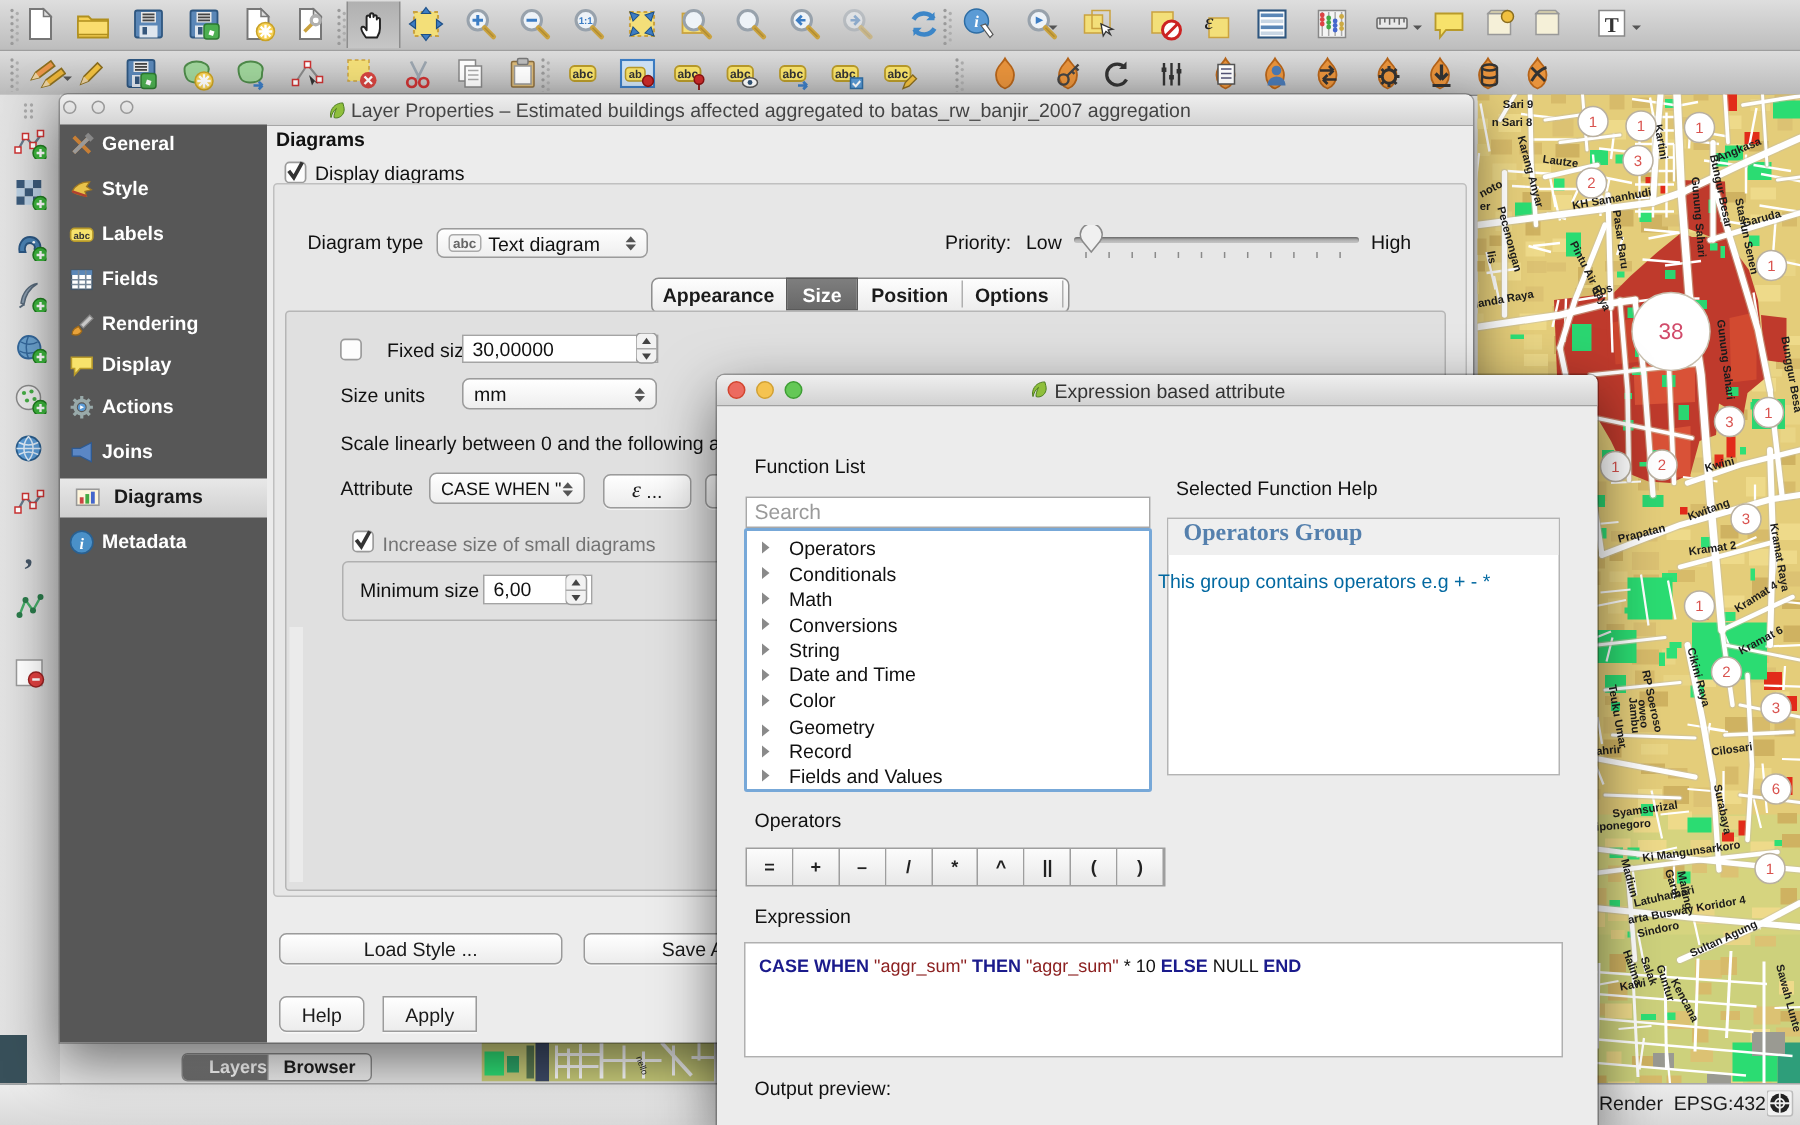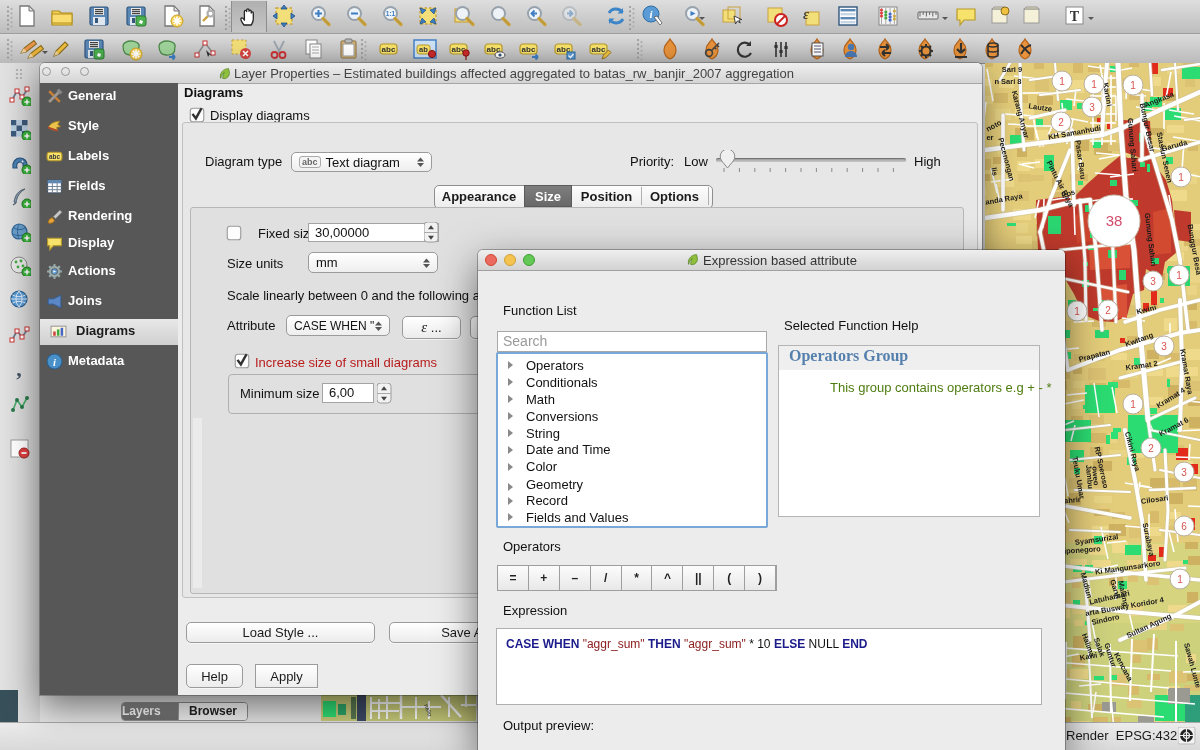--- a/index.html
+++ b/index.html
@@ -1305,21 +1305,21 @@
     <text x="199" y="412.5" font-size="10" fill="#d9534f" text-anchor="middle" font-family="Liberation Sans">3</text>
     <circle cx="199" cy="463" r="10" fill="#fff" stroke="#b9b0a0" stroke-width="1"></circle>
     <text x="199" y="466.5" font-size="10" fill="#d9534f" text-anchor="middle" font-family="Liberation Sans">6</text>
     <circle cx="195" cy="516" r="10" fill="#fff" stroke="#b9b0a0" stroke-width="1"></circle>
     <text x="195" y="519.5" font-size="10" fill="#d9534f" text-anchor="middle" font-family="Liberation Sans">1</text>
     <circle cx="129" cy="158" r="26" fill="#fff" stroke="#c8bfae" stroke-width="1"></circle>
     <text x="129" y="163" font-size="15" fill="#d14b6a" text-anchor="middle" font-family="Liberation Sans">38</text>
   </svg>
 <div style="position:absolute;left:40px;top:694px;width:440px;height:28px;background:#e4e4e4"></div>
 <div style="position:absolute;left:121px;top:702px;width:125px;height:17px;border:1px solid #8e8e8e;border-radius:4px;overflow:hidden;display:flex;font:bold 12px 'Liberation Sans',sans-serif">
-<div style="width:56px;background:linear-gradient(#8a8a8a,#6e6e6e);color:#fff;text-align:left;line-height:17px">Layers</div>
+<div style="width:56px;background:linear-gradient(#8a8a8a,#6e6e6e);color:#fff;text-align:right;line-height:17px">Layers</div>
 <div style="flex:1;background:linear-gradient(#fdfdfd,#ededed);color:#222;text-align:center;line-height:17px;border-left:1px solid #9a9a9a">Browser</div>
   </div>
 <svg style="position:absolute;left:321px;top:695px;" width="155" height="26" viewBox="0 0 155 26">
     <rect width="155" height="26" fill="#c9cc7a"></rect>
     <rect x="2" y="6" width="13" height="16" fill="#2ee076"></rect>
     <rect x="17" y="9" width="8" height="11" fill="#2ea86a"></rect>
     <rect x="36" y="0" width="9" height="26" fill="#3d4a66"></rect>
     <rect x="30" y="2" width="5" height="22" fill="#5a7a52"></rect>
     <path d="M50 2v22" stroke="#fff" stroke-width="2" fill="none"></path>
     <path d="M58 4v20" stroke="#fff" stroke-width="2" fill="none"></path>
@@ -1485,24 +1485,24 @@
 <div style="position:absolute;left:286px;top:315px;width:104px;height:21px;background:linear-gradient(#ffffff,#eeeeee);border:1px solid #9b9b9b;border-radius:5px;font:12px 'Liberation Sans',sans-serif;color:#111;display:flex;align-items:center;padding-left:7px;box-sizing:border-box">CASE WHEN "<svg style="position:absolute;right:6px;top:0.5px" width="8" height="20" viewBox="0 0 8 20">
       <path d="M0 2.5l3.5-4 3.5 4z" fill="#555" transform="translate(0,6)"></path>
       <path d="M0 0l3.5 4 3.5-4z" fill="#555" transform="translate(0,10)"></path>
     </svg></div>
 <div style="position:absolute;left:402px;top:316px;width:57px;height:21px;background:linear-gradient(#ffffff,#ececec);border:1px solid #9b9b9b;border-radius:5px;box-shadow:0 1px 0 rgba(255,255,255,.6);font:normal 13px 'Liberation Sans',sans-serif;color:#1a1a1a;display:flex;align-items:center;justify-content:center"><span style="font-family:'Liberation Serif';font-style:italic;font-size:15px">ε</span>&nbsp;...</div>
 <div style="position:absolute;left:470px;top:316px;width:60px;height:21px;background:linear-gradient(#ffffff,#ececec);border:1px solid #9b9b9b;border-radius:5px;box-shadow:0 1px 0 rgba(255,255,255,.6);font:normal 13px 'Liberation Sans',sans-serif;color:#1a1a1a;display:flex;align-items:center;justify-content:center">Find ma</div>
 <svg style="position:absolute;left:234px;top:352px" width="16" height="18" viewBox="0 0 14 16">
     <rect x="1" y="2" width="12" height="12" rx="2.5" fill="#fdfdfd" stroke="#9b9b9b"></rect>
     <path d="M3 7l3 4 5-9" stroke="#333" stroke-width="2.2" fill="none"></path>
   </svg>
-<div style="position:absolute;left:255px;top:355px;font:13px 'Liberation Sans',sans-serif;color:#b91c1c">Increase size of small diagrams</div>
+<div style="position:absolute;left:255px;top:355px;font:13px 'Liberation Sans',sans-serif;color:#737373">Increase size of small diagrams</div>
 <div style="position:absolute;left:228px;top:374px;width:320px;height:38px;border:1px solid #b0b0b0;border-radius:4px"></div>
 <div style="position:absolute;left:240px;top:386px;font:13px 'Liberation Sans',sans-serif;color:#111">Minimum size</div>
-<div style="position:absolute;left:322px;top:383px;width:52px;height:20px;background:#fff;border:1px solid #a4a4a4;font:13px 'Liberation Sans',sans-serif;color:#111;padding:1px 0 0 6px;box-sizing:border-box">6,00</div>
+<div style="position:absolute;left:322px;top:383px;width:73px;height:20px;background:#fff;border:1px solid #a4a4a4;font:13px 'Liberation Sans',sans-serif;color:#111;padding:1px 0 0 6px;box-sizing:border-box">6,00</div>
 <svg style="position:absolute;left:377px;top:383px" width="15" height="21" viewBox="0 0 15 21">
     <rect x="0" y="0" width="14" height="20" rx="3.5" fill="#f2f2f2" stroke="#9b9b9b"></rect>
     <line x1="0" y1="10.5" x2="14" y2="10.5" stroke="#aaa"></line>
     <path d="M7 3.15 l3 4.2 h-6z" fill="#444"></path>
     <path d="M7 17.849999999999998 l3 -4.2 h-6z" fill="#444"></path>
   </svg>
 <div style="position:absolute;left:193px;top:418px;width:9px;height:170px;background:#ebebeb"></div>
 <div style="position:absolute;left:186px;top:622px;width:187px;height:19px;background:linear-gradient(#ffffff,#ececec);border:1px solid #9b9b9b;border-radius:5px;box-shadow:0 1px 0 rgba(255,255,255,.6);font:normal 13px 'Liberation Sans',sans-serif;color:#1a1a1a;display:flex;align-items:center;justify-content:center">Load Style ...</div>
 <div style="position:absolute;left:389px;top:622px;width:150px;height:19px;background:linear-gradient(#ffffff,#ececec);border:1px solid #9b9b9b;border-radius:5px;box-shadow:0 1px 0 rgba(255,255,255,.6);font:normal 13px 'Liberation Sans',sans-serif;color:#1a1a1a;display:flex;align-items:center;justify-content:center">Save As</div>
 <div style="position:absolute;left:186px;top:664px;width:55px;height:22px;background:linear-gradient(#ffffff,#ececec);border:1px solid #9b9b9b;border-radius:5px;box-shadow:0 1px 0 rgba(255,255,255,.6);font:normal 13px 'Liberation Sans',sans-serif;color:#1a1a1a;display:flex;align-items:center;justify-content:center">Help</div>
@@ -1577,21 +1577,21 @@
       <svg width="14" height="10" viewBox="0 0 14 10">
         <path d="M4 1l5 4-5 4z" fill="#8a8a8a"></path>
       </svg>
       <span style="margin-left:8px">Fields and Values</span>
     </div>
   </div>
 <div style="position:absolute;left:784px;top:318px;font:13px 'Liberation Sans',sans-serif;color:#111">Selected Function Help</div>
 <div style="position:absolute;left:778px;top:345px;width:262px;height:172px;background:#fff;border:1px solid #b4b4b4;box-sizing:border-box"></div>
 <div style="position:absolute;left:779px;top:346px;width:260px;height:24px;background:#efefef"></div>
 <div style="position:absolute;left:789px;top:347px;font:bold 16px 'Liberation Serif',serif;color:#5580ad">Operators Group</div>
-<div style="position:absolute;left:830px;top:380px;font:13px 'Liberation Sans',sans-serif;color:#4d7c0f">This group contains operators e.g + - *</div>
+<div style="position:absolute;left:772px;top:380px;font:13px 'Liberation Sans',sans-serif;color:#0369a1">This group contains operators e.g + - *</div>
 <div style="position:absolute;left:503px;top:539px;font:13px 'Liberation Sans',sans-serif;color:#111">Operators</div>
 <div style="position:absolute;left:497px;top:565px;width:280px;height:26px;border:1px solid #9e9e9e;display:flex;font:bold 12px 'Liberation Sans',sans-serif;color:#222;box-sizing:border-box">
     <div style="display:flex;width:100%">
       <div style="flex:1;border-right:1px solid #9e9e9e;display:flex;align-items:center;justify-content:center;background:linear-gradient(#fcfcfc,#e8e8e8)">=</div>
       <div style="flex:1;border-right:1px solid #9e9e9e;display:flex;align-items:center;justify-content:center;background:linear-gradient(#fcfcfc,#e8e8e8)">+</div>
       <div style="flex:1;border-right:1px solid #9e9e9e;display:flex;align-items:center;justify-content:center;background:linear-gradient(#fcfcfc,#e8e8e8)">–</div>
       <div style="flex:1;border-right:1px solid #9e9e9e;display:flex;align-items:center;justify-content:center;background:linear-gradient(#fcfcfc,#e8e8e8)">/</div>
       <div style="flex:1;border-right:1px solid #9e9e9e;display:flex;align-items:center;justify-content:center;background:linear-gradient(#fcfcfc,#e8e8e8)">*</div>
       <div style="flex:1;border-right:1px solid #9e9e9e;display:flex;align-items:center;justify-content:center;background:linear-gradient(#fcfcfc,#e8e8e8)">^</div>
       <div style="flex:1;border-right:1px solid #9e9e9e;display:flex;align-items:center;justify-content:center;background:linear-gradient(#fcfcfc,#e8e8e8)">||</div>

